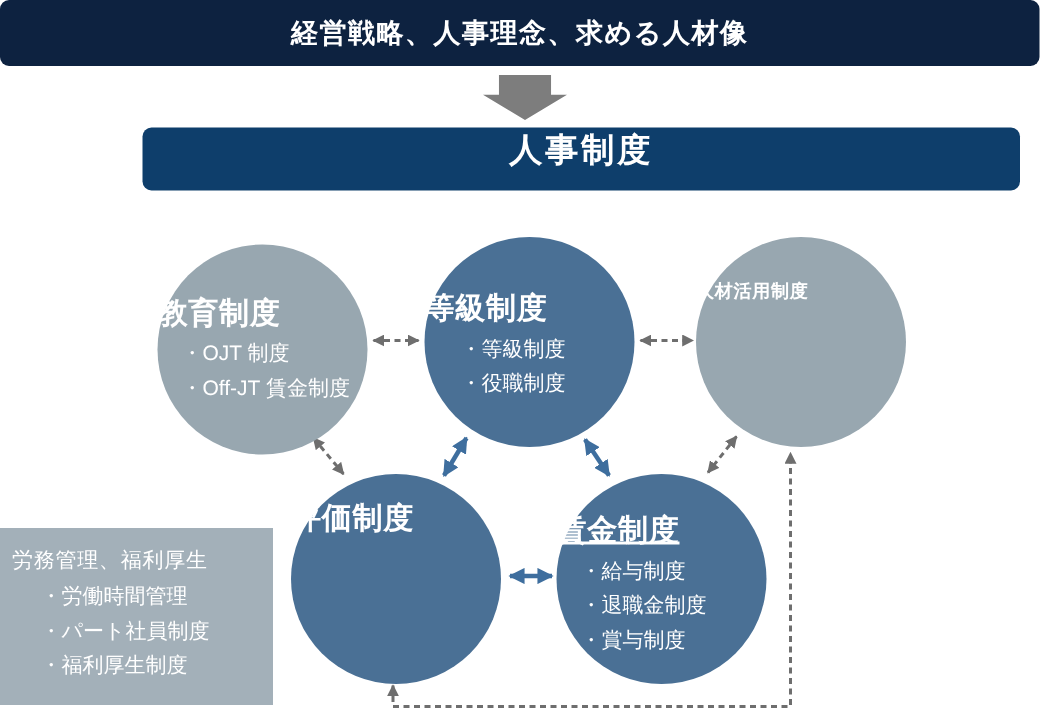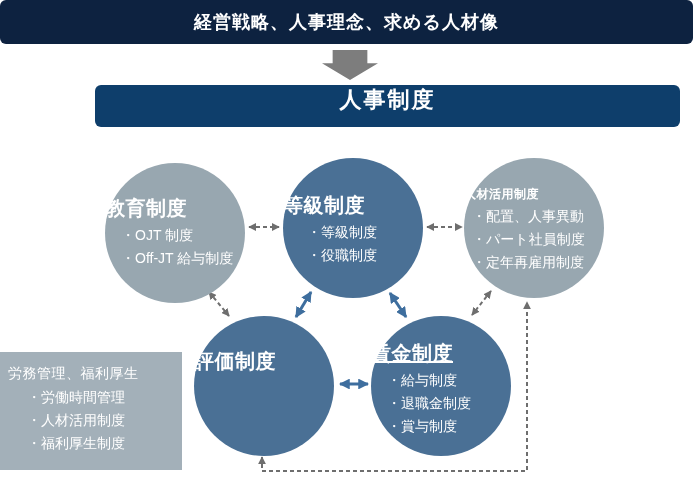--- a/index.html
+++ b/index.html
@@ -37,21 +37,21 @@
   .c-education{left:105px;top:163px;}
   .c-education .c-title{margin-top:32px;}
   .c-education .c-items{padding-left:16px;}
   .c-grade{left:283px;top:158px;}
   .c-grade .c-title{margin-top:34px;}
   .c-grade .c-items{padding-left:24px;}
   .c-talent{left:464px;top:158px;}
   .c-talent .c-title{margin-top:28px;font-size:12px;}
   .c-talent .c-items{padding-left:8px;}
   .c-eval{left:194px;top:316px;}
-  .c-eval .c-title{margin-top:32px;}
+  .c-eval .c-title{margin-top:16px;}
   .c-eval .c-items{padding-left:14px;}
   .c-wage{left:371px;top:316px;}
   .c-wage .c-title{margin-top:24px;text-decoration:underline;}
   .c-wage .c-items{padding-left:16px;}
   .side-box{
     position:absolute;left:0;top:352px;width:182px;height:118px;background:var(--side_box);
     color:var(--text);box-sizing:border-box;padding-top:13px;
   }
   .sb-title{font-weight:normal;font-size:14px;padding-left:8px;letter-spacing:0.5px;}
   .sb-items{font-size:14px;line-height:23px;padding-left:27px;margin-top:3px;}
@@ -92,56 +92,51 @@
     <line class="ln-solid" x1="311" y1="292" x2="296" y2="317" marker-start="url(#head-blue)" marker-end="url(#head-blue)"></line>
     <line class="ln-solid" x1="390" y1="293" x2="406" y2="317" marker-start="url(#head-blue)" marker-end="url(#head-blue)"></line>
     <line class="ln-solid" x1="340" y1="384" x2="368" y2="384" marker-start="url(#head-blue)" marker-end="url(#head-blue)"></line>
     <path class="ln-dash" d="M262,457 L262,471 L527,471 L527,302" marker-start="url(#head-gray)" marker-end="url(#head-gray)"></path>
   </svg>
 
   <div class="circle gray c-education">
     <div class="c-title">教育制度</div>
     <div class="c-items">
       <div>・OJT 制度</div>
-      <div>・Off-JT 給与制度</div>
+      <div>・Off-JT 賃金制度</div>
     </div>
   </div>
 
   <div class="circle blue c-grade">
     <div class="c-title">等級制度</div>
     <div class="c-items">
       <div>・等級制度</div>
       <div>・役職制度</div>
     </div>
   </div>
 
   <div class="circle gray c-talent">
     <div class="c-title">人材活用制度</div>
-    <div class="c-items">
-      <div>・配置、人事異動</div>
-      <div>・パート社員制度</div>
-      <div>・定年再雇用制度</div>
-    </div>
   </div>
 
   <div class="circle blue c-eval">
     <div class="c-title">評価制度</div>
   </div>
 
   <div class="circle blue c-wage">
     <div class="c-title">賃金制度</div>
     <div class="c-items">
       <div>・給与制度</div>
       <div>・退職金制度</div>
       <div>・賞与制度</div>
     </div>
   </div>
 
   <div class="side-box">
     <div class="sb-title">労務管理、福利厚生</div>
     <div class="sb-items">
       <div>・労働時間管理</div>
-      <div>・人材活用制度</div>
+      <div>・パート社員制度</div>
       <div>・福利厚生制度</div>
     </div>
   </div>
 
 </div>
 
 </body></html>

